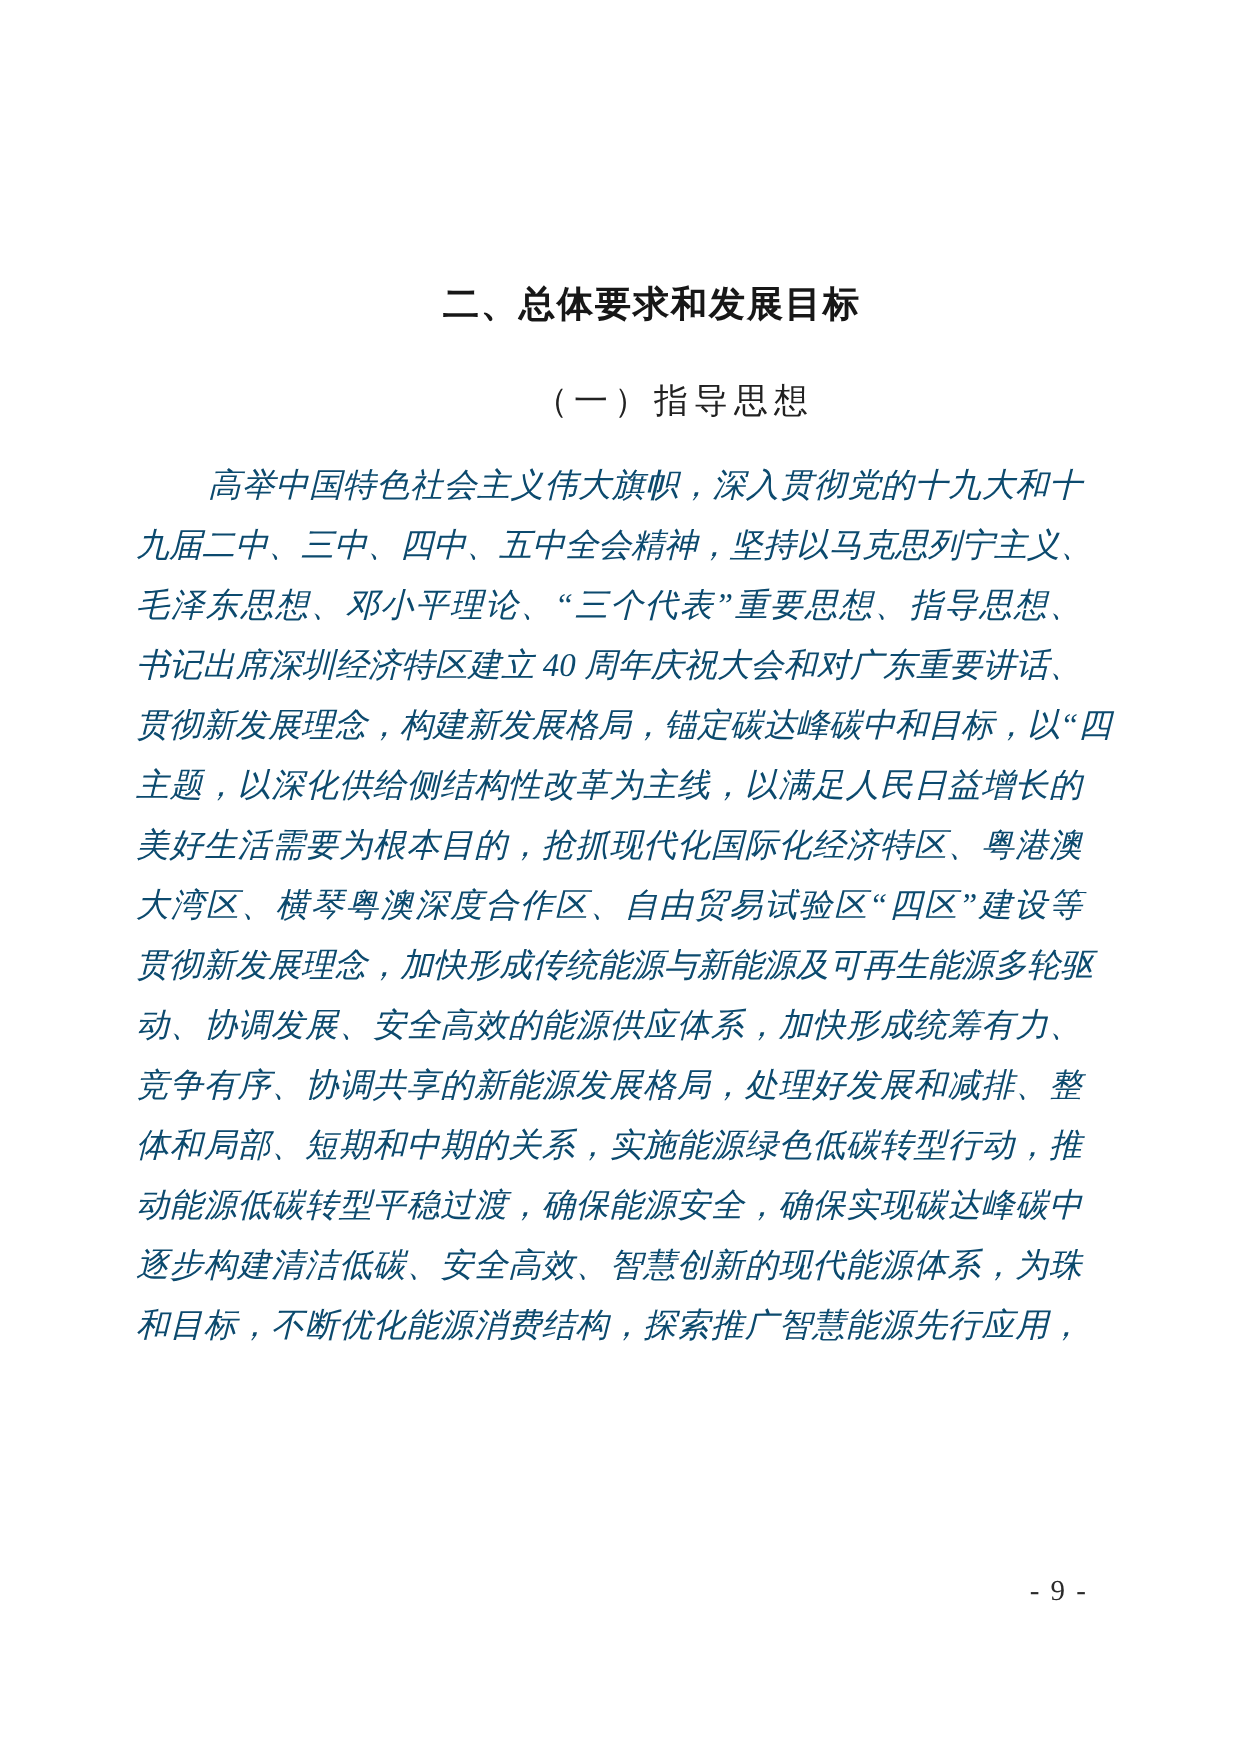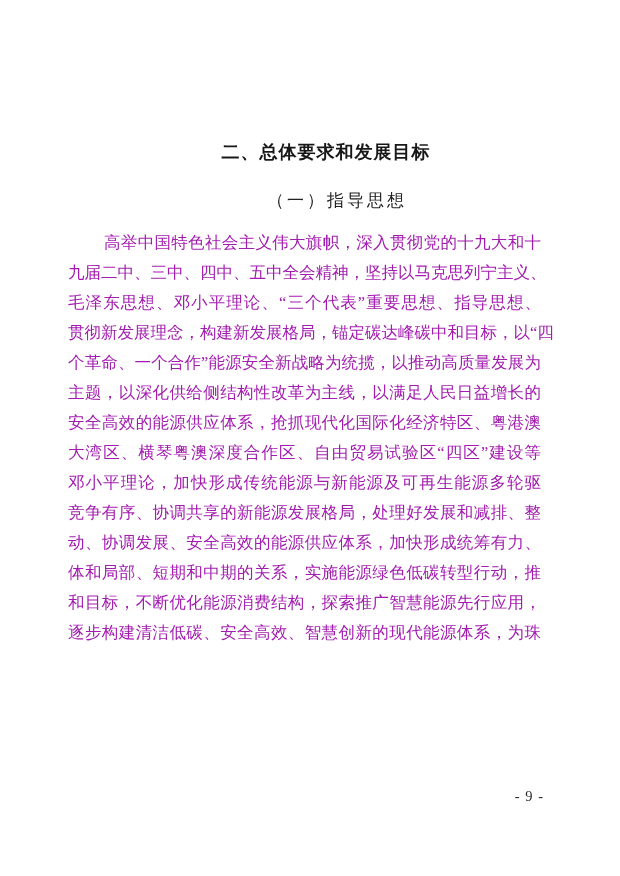--- a/index.html
+++ b/index.html
@@ -50,25 +50,26 @@
     position: absolute;
     top: 228px;
     left: 68px;
     width: 473px;
   }
   .body-line {
     height: 30px;
     line-height: 30px;
     font-family: "Liberation Serif", "DejaVu Serif", serif;
     font-size: 16.5px;
-    color: #a21caf;
+    color: #0c4a6e;
     text-align: justify;
     text-align-last: justify;
     text-justify: inter-character;
     white-space: nowrap;
+    font-style: italic;
   }
   .body-line.first-line {
     text-indent: 36px;
   }
   .page-number {
     position: absolute;
     top: 787px;
     right: 76px;
     font-family: "Liberation Serif", "DejaVu Serif", serif;
     font-size: 14.5px;
@@ -83,28 +84,29 @@
 <div class="page">
 
   <h1 class="section-heading">二、总体要求和发展目标</h1>
 
   <h2 class="subsection-heading">（一）指导思想</h2>
 
   <div class="body-text">
     <div class="body-line first-line">高举中国特色社会主义伟大旗帜，深入贯彻党的十九大和十</div>
     <div class="body-line">九届二中、三中、四中、五中全会精神，坚持以马克思列宁主义、</div>
     <div class="body-line">毛泽东思想、邓小平理论、“三个代表”重要思想、指导思想、</div>
+    <div class="body-line">书记出席深圳经济特区建立 40 周年庆祝大会和对广东重要讲话、</div>
     <div class="body-line">贯彻新发展理念，构建新发展格局，锚定碳达峰碳中和目标，以“四</div>
-    <div class="body-line">个革命、一个合作”能源安全新战略为统揽，以推动高质量发展为</div>
     <div class="body-line">主题，以深化供给侧结构性改革为主线，以满足人民日益增长的</div>
-    <div class="body-line">安全高效的能源供应体系，抢抓现代化国际化经济特区、粤港澳</div>
+    <div class="body-line">美好生活需要为根本目的，抢抓现代化国际化经济特区、粤港澳</div>
     <div class="body-line">大湾区、横琴粤澳深度合作区、自由贸易试验区“四区”建设等</div>
-    <div class="body-line">邓小平理论，加快形成传统能源与新能源及可再生能源多轮驱</div>
+    <div class="body-line">贯彻新发展理念，加快形成传统能源与新能源及可再生能源多轮驱</div>
+    <div class="body-line">动、协调发展、安全高效的能源供应体系，加快形成统筹有力、</div>
     <div class="body-line">竞争有序、协调共享的新能源发展格局，处理好发展和减排、整</div>
-    <div class="body-line">动、协调发展、安全高效的能源供应体系，加快形成统筹有力、</div>
     <div class="body-line">体和局部、短期和中期的关系，实施能源绿色低碳转型行动，推</div>
+    <div class="body-line">动能源低碳转型平稳过渡，确保能源安全，确保实现碳达峰碳中</div>
+    <div class="body-line">逐步构建清洁低碳、安全高效、智慧创新的现代能源体系，为珠</div>
     <div class="body-line">和目标，不断优化能源消费结构，探索推广智慧能源先行应用，</div>
-    <div class="body-line">逐步构建清洁低碳、安全高效、智慧创新的现代能源体系，为珠</div>
   </div>
 
   <div class="page-number">- 9 -</div>
 
 </div>
 
 </body></html>

